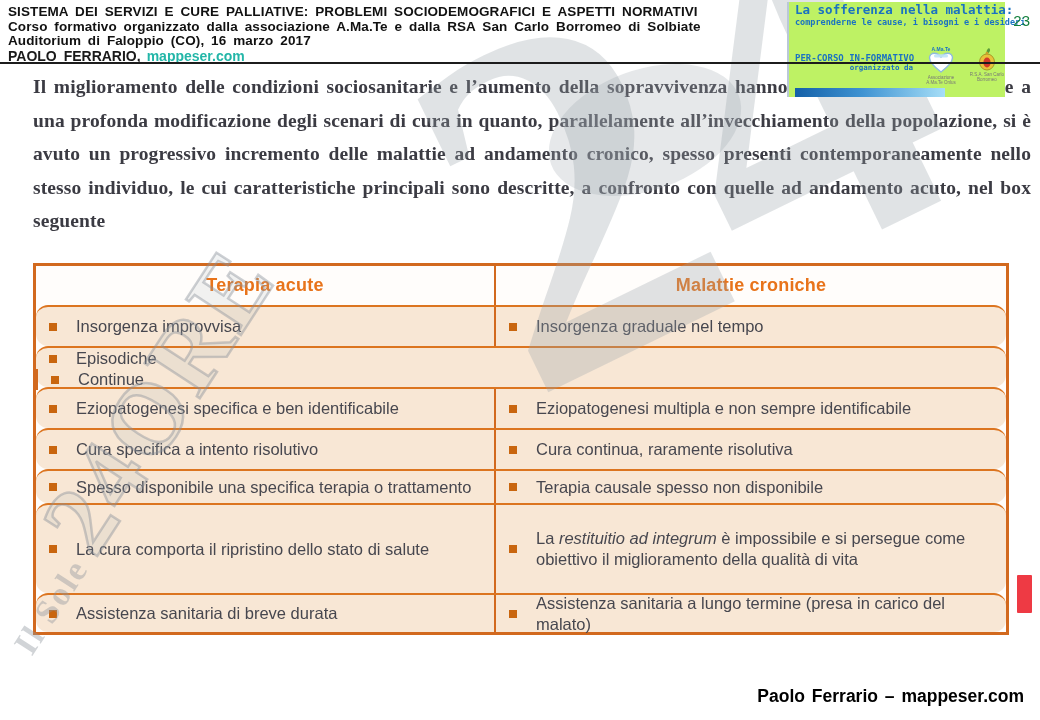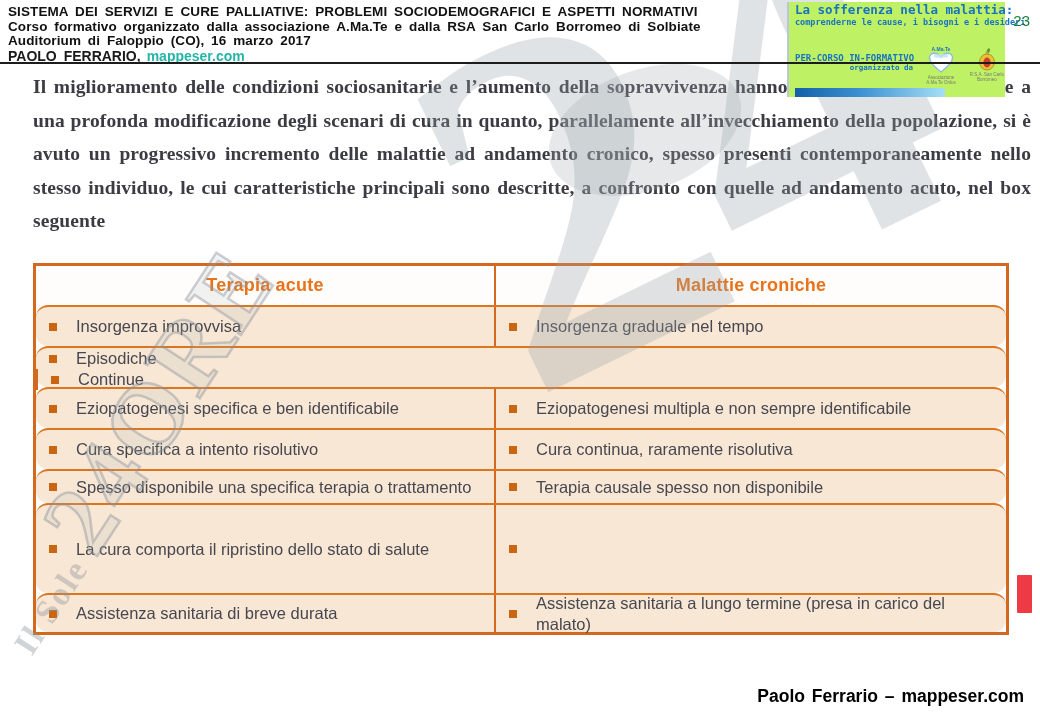--- a/index.html
+++ b/index.html
@@ -217,20 +217,21 @@
     </div>
   </div>
 
   <div class="t-row t-body-row r-h6">
     <div class="t-cell">
       <span class="bullet"></span>
       <span class="cell-text">La cura comporta il ripristino dello stato di salute</span>
     </div>
     <div class="t-cell right">
       <span class="bullet"></span>
+      <span class="cell-text"><span>La </span><span class="it">restituitio ad integrum</span><span> è impossibile e si persegue come obiettivo il miglioramento della qualità di vita</span></span>
     </div>
   </div>
 
   <div class="t-row t-body-row r-h7">
     <div class="t-cell">
       <span class="bullet"></span>
       <span class="cell-text">Assistenza sanitaria di breve durata</span>
     </div>
     <div class="t-cell right">
       <span class="bullet"></span>

